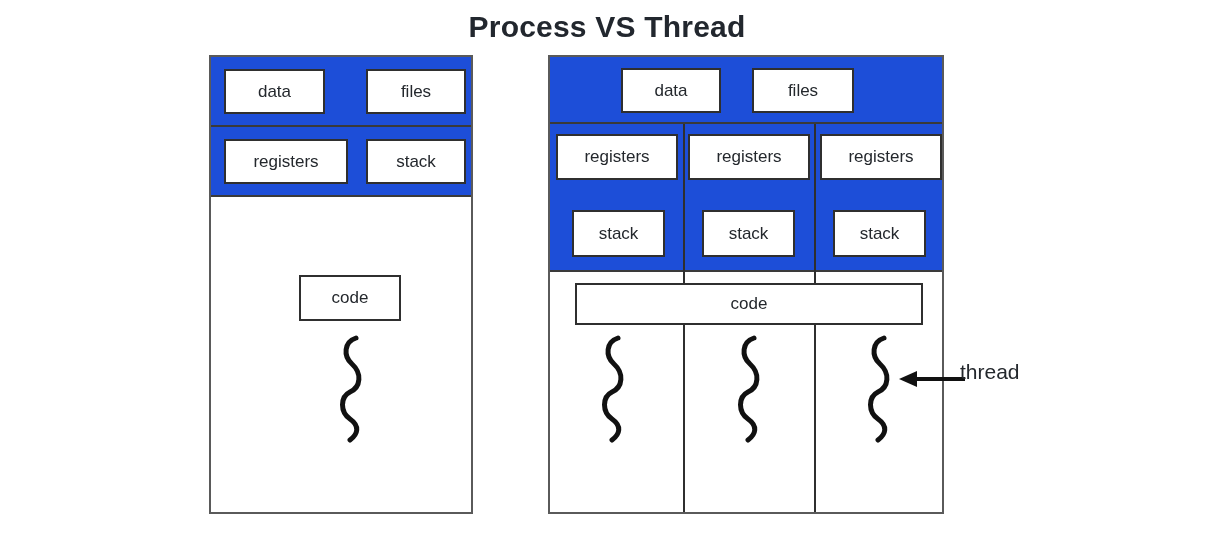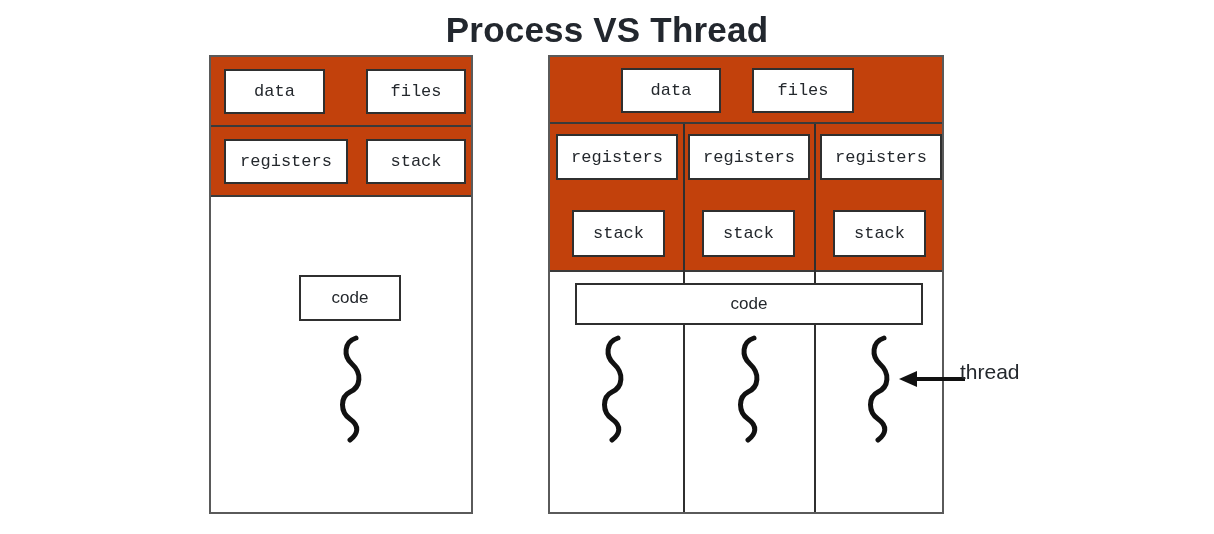--- a/index.html
+++ b/index.html
@@ -16,40 +16,39 @@
     color: #1b1f24;
   }
 
   
   #page-title {
     position: absolute;
     left: 0;
     top: 10px;
     width: 1214px;
     text-align: center;
-    font-size: 35px;
+    font-size: 30px;
     font-weight: bold;
     letter-spacing: 0.2px;
     color: #22272e;
   }
 
   
   .diagram {
     position: absolute;
     box-sizing: border-box;
     border: 2px solid #5a5a5a;
     background: #ffffff;
   }
 
   
   .band {
     position: absolute;
     box-sizing: border-box;
-    background: #c2410c;
-    font-family: Liberation Mono, monospace;
+    background: #1d4ed8;
   }
   .band-border-bottom { border-bottom: 2px solid #3a3a3a; }
 
   
   .cell {
     position: absolute;
     box-sizing: border-box;
     background: #ffffff;
     border: 2px solid #2f2f2f;
     display: flex;

